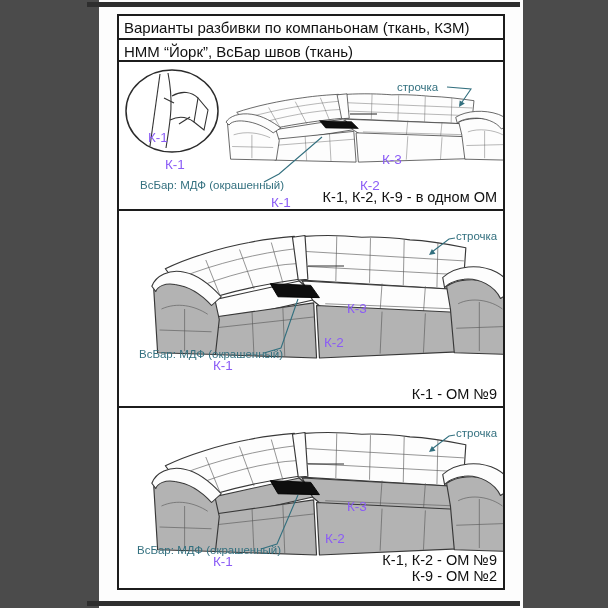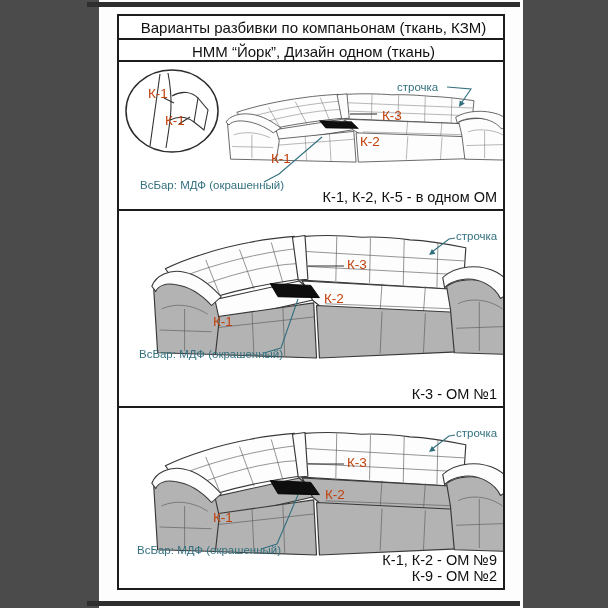--- a/index.html
+++ b/index.html
@@ -11,29 +11,29 @@
   }
   .page{position:absolute;left:99px;top:0;width:424px;height:608px;background:#fdfdfd;}
   .edge{position:absolute;background:#2e2e2e;}
   .edge.top{left:-12px;top:2px;width:433px;height:5px;}
   .edge.bottom{left:-12px;top:601px;width:433px;height:5px;}
   .sheet{
     position:absolute;left:18px;top:14px;width:388px;height:576px;
     border:2px solid #1c1c1c;box-sizing:border-box;background:#fff;
   }
   .hrow{box-sizing:border-box;border-bottom:2px solid #1c1c1c;
-        font-size:15px;color:#111;padding:3px 0 0 5px;white-space:nowrap;overflow:hidden;text-align:center;}
+        font-size:15px;color:#111;padding:3px 0 0 5px;white-space:nowrap;overflow:hidden;}
   .hrow.r1{height:24px;}
   .hrow.r2{height:22px;border-bottom-width:2px;}
   .sec{position:relative;box-sizing:border-box;overflow:hidden;}
   .sec.s1{height:147px;}
   .sec.s2{height:197px;border-top:2px solid #1c1c1c;}
   .sec.s3{height:182px;border-top:2px solid #1c1c1c;}
   .note{position:absolute;color:#33707f;font-size:11.5px;white-space:nowrap;text-align:center;}
-  .plabel{position:absolute;color:#c2410c;font-size:13.5px;white-space:nowrap;}
+  .plabel{position:absolute;color:#8b5cf6;font-size:13.5px;white-space:nowrap;margin-top:44px;}
   .cap{position:absolute;right:6px;bottom:4px;text-align:right;
        font-size:14.5px;line-height:15.5px;color:#101010;white-space:nowrap;}
   .ov{position:absolute;left:0;top:0;pointer-events:none;}
   .sofa{position:absolute;}
   
   .sofa{--c-base:#fdfdfd;--c-seat:#fdfdfd;}
   .sofa.v2{--c-base:#b3b3b3;}
   .sofa.v3{--c-base:#b3b3b3;--c-seat:#b3b3b3;}
   .p-back,.p-roll{fill:#fdfdfd;stroke:#383838;stroke-width:1.2;stroke-linejoin:round;}
   .p-seat{fill:var(--c-seat);stroke:#383838;stroke-width:1.2;stroke-linejoin:round;}
@@ -98,21 +98,21 @@
     </g>
   </defs>
 </svg>
 
 <div class="page">
   <div class="edge top"></div>
   <div class="edge bottom"></div>
 
   <div class="sheet">
     <div class="hrow r1">Варианты разбивки по компаньонам (ткань, КЗМ)</div>
-    <div class="hrow r2">НММ “Йорк”, Дизайн одном (ткань)</div>
+    <div class="hrow r2">НММ “Йорк”, ВсБар швов (ткань)</div>
 
     <div class="sec s1">
       <svg class="sofa v1" style="left:104px;top:26px;" width="289" height="78" viewBox="0 0 380 160" preserveAspectRatio="none">
         <use href="#sofa-art"></use>
       </svg>
 
       <svg class="inset" viewBox="0 0 96 86">
         <ellipse cx="48" cy="43" rx="46" ry="41" fill="#fff" stroke="#2b2b2b" stroke-width="1.5"></ellipse>
         <path class="ptr" d="M36,6 L26,78"></path>
         <path class="ptr" d="M44,5 C50,36 46,54 42,80"></path>
@@ -129,41 +129,41 @@
       <div class="plabel" style="left:241px;top:72px;">К-2</div>
       <div class="plabel" style="left:152px;top:89px;">К-1</div>
       <div class="note" style="left:21px;top:117px;">ВсБар: МДФ (окрашенный)</div>
       <svg class="ov" width="386" height="147">
         <path class="lead" d="M328,25 L352,27 L341,43"></path>
         <polygon points="340,45 345.8,41.6 340.7,38.4" fill="#33707f"></polygon>
         <path class="lead" d="M145,120 L160,112 L203,75"></path>
         <path class="ptr" d="M231,52 L258,52"></path>
       </svg>
       <div class="cap">
-        <div>К-1, К-2, К-5 - в одном ОМ</div>
+        <div>К-1, К-2, К-9 - в одном ОМ</div>
       </div>
     </div>
 
     <div class="sec s2">
       <svg class="sofa v2" style="left:29px;top:14px;" width="366" height="140" viewBox="0 0 380 160" preserveAspectRatio="none">
         <use href="#sofa-art"></use>
       </svg>
       <div class="note" style="left:337px;top:19px;">строчка</div>
       <div class="plabel" style="left:228px;top:46px;">К-3</div>
       <div class="plabel" style="left:205px;top:80px;">К-2</div>
       <div class="plabel" style="left:94px;top:103px;">К-1</div>
       <div class="note" style="left:20px;top:137px;">ВсБар: МДФ (окрашенный)</div>
       <svg class="ov" width="386" height="197">
         <path class="lead" d="M336,27 L330,28 L313,41"></path>
         <polygon points="310,44 316.5,42.7 312.9,38" fill="#33707f"></polygon>
         <path class="lead" d="M145,142 L162,137 L179,88"></path>
         <path class="ptr" d="M189,55 L225,55"></path>
       </svg>
       <div class="cap">
-        <div>К-3 - ОМ №1</div>
+        <div>К-1 - ОМ №9</div>
       </div>
     </div>
 
     <div class="sec s3">
       <svg class="sofa v3" style="left:29px;top:14px;" width="366" height="140" viewBox="0 0 380 160" preserveAspectRatio="none">
         <use href="#sofa-art"></use>
       </svg>
       <div class="note" style="left:337px;top:19px;">строчка</div>
       <div class="plabel" style="left:228px;top:47px;">К-3</div>
       <div class="plabel" style="left:206px;top:79px;">К-2</div>

